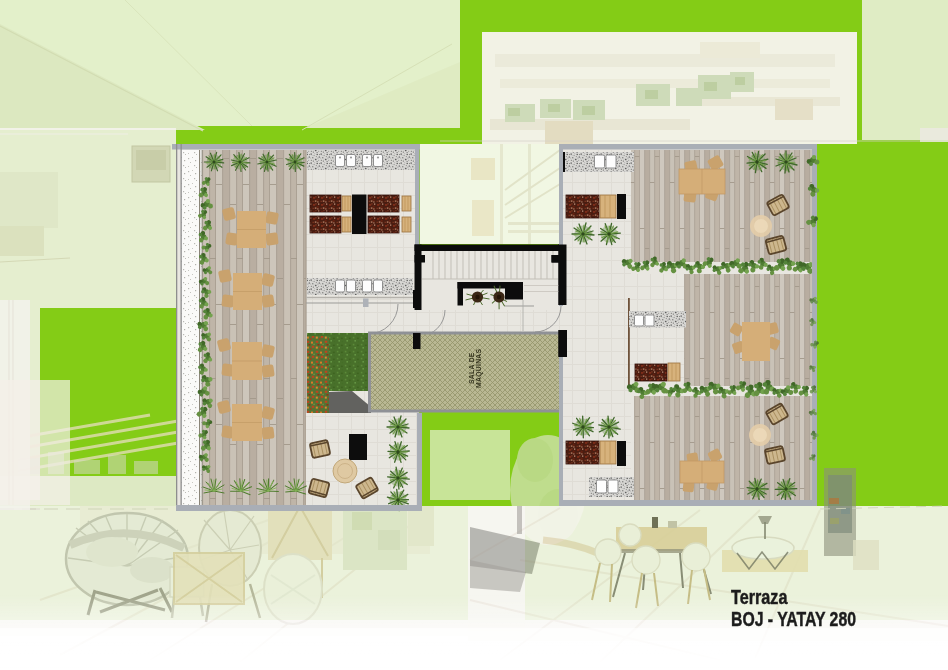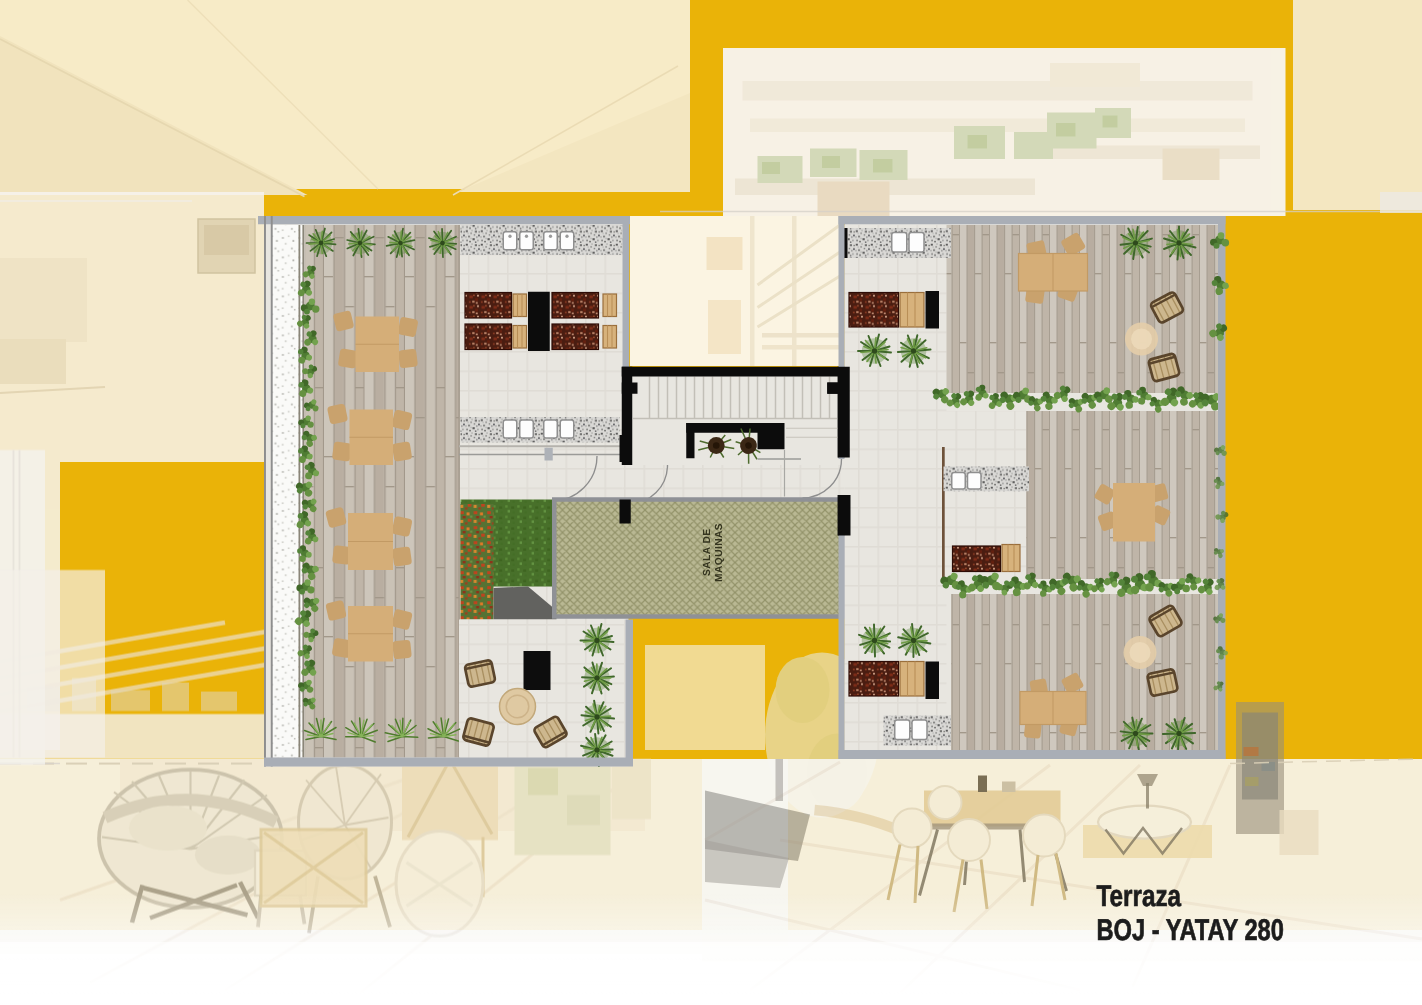--- a/index.html
+++ b/index.html
@@ -1,17 +1,17 @@
 <!DOCTYPE html>
 <html><head>
 <meta charset="utf-8">
 <style>
   html,body{margin:0;padding:0;background:#ffffff;}
   body{width:948px;height:670px;overflow:hidden;font-family:"Liberation Sans",sans-serif;}
-  #page{position:relative;width:948px;height:620px;background:#eab308;}
+  #page{position:relative;width:948px;height:620px;background:#84cc16;}
   svg{position:absolute;left:0;top:0;}
 </style>
 </head>
 <body>
 <div id="page">
 <svg width="948" height="670" viewBox="0 0 948 670">
 <defs>
 
   <pattern id="deckL" width="27" height="120" patternUnits="userSpaceOnUse">
     <rect width="27" height="120" fill="#c6beb3"></rect>

